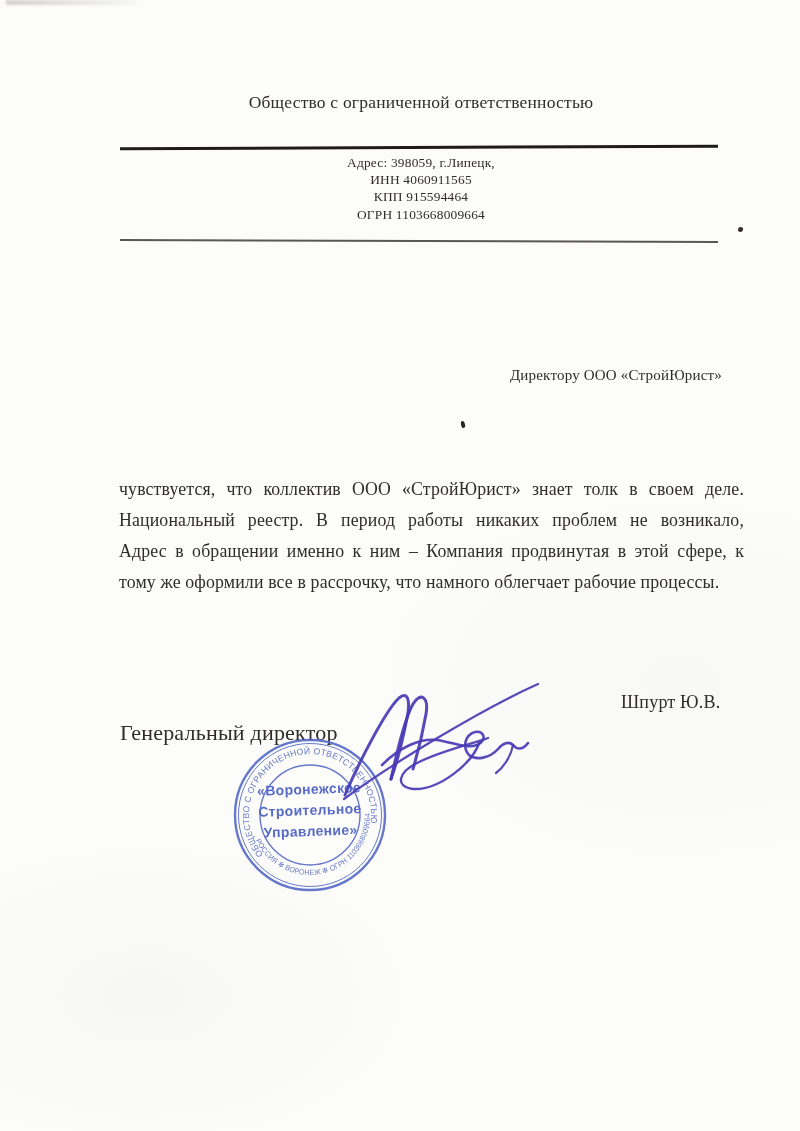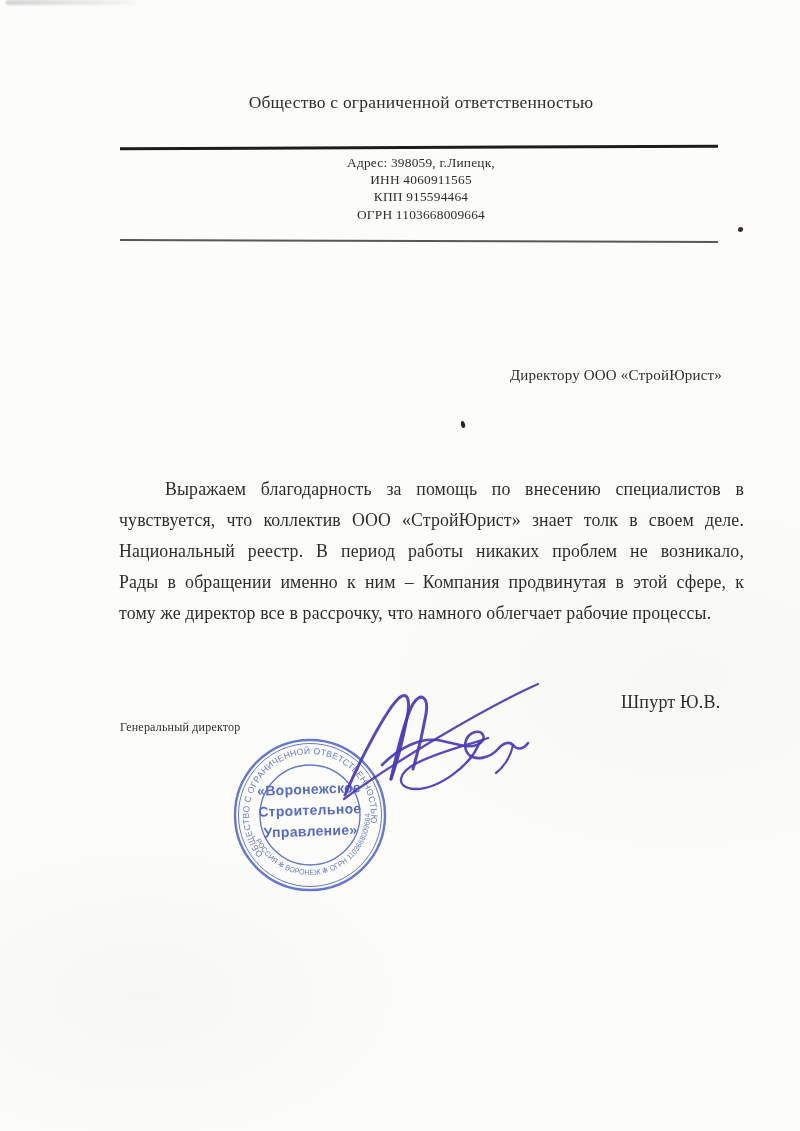--- a/index.html
+++ b/index.html
@@ -28,21 +28,21 @@
     font-size:13.4px;line-height:17.2px;letter-spacing:.2px;}
   
   .recipient{position:absolute;right:78px;top:367px;font-size:15px;letter-spacing:.2px;}
   
   .bodytext{position:absolute;left:119px;top:474px;width:625px;
     font-size:17.8px;line-height:31px;letter-spacing:.15px;}
   .bline{text-align:justify;text-align-last:justify;white-space:normal;}
   .bline.first{text-indent:46px;}
   .bline.last{text-align-last:left;}
   
-  .sig-label{position:absolute;left:120px;top:720px;font-size:12px;letter-spacing:.2px;}
+  .sig-label{position:absolute;left:120px;top:720px;font-size:22px;letter-spacing:.2px;}
   .sig-name{position:absolute;left:621px;top:692px;font-size:18px;letter-spacing:.2px;}
   
   .stamp{position:absolute;left:225px;top:730px;opacity:.88;}
   .stamp circle{stroke:#5166c6;}
   .ring{font-family:"Liberation Sans","DejaVu Sans",sans-serif;
     fill:#5568c4;font-size:8.8px;letter-spacing:.3px;}
   .ring-b{font-size:7.6px;letter-spacing:.2px;}
   .stamp-center text{font-family:"Liberation Sans","DejaVu Sans",sans-serif;
     font-weight:bold;font-size:14px;fill:#4157c0;letter-spacing:.3px;}
   
@@ -77,25 +77,24 @@
   </div>
 
   <div class="rule rule2"></div>
 
   <div class="speck speck1"></div>
   <div class="speck speck2"></div>
 
   <div class="recipient">Директору ООО «СтройЮрист»</div>
 
   <div class="bodytext">
-    <div class="bline first">Выражаем благодарность за помощь по внесению специалистов в</div>
     <div class="bline">чувствуется, что коллектив ООО «СтройЮрист» знает толк в своем деле.</div>
     <div class="bline">Национальный реестр.  В период работы никаких проблем не возникало,</div>
-    <div class="bline">Рады в обращении именно к ним – Компания продвинутая в этой сфере, к</div>
-    <div class="bline last">тому же директор все в рассрочку, что намного облегчает рабочие процессы.</div>
+    <div class="bline">Адрес в обращении именно к ним – Компания продвинутая в этой сфере, к</div>
+    <div class="bline last">тому же оформили все в рассрочку, что намного облегчает рабочие процессы.</div>
   </div>
 
   <div class="sig-label">Генеральный директор</div>
   <div class="sig-name">Шпурт Ю.В.</div>
 
   <svg class="stamp" width="170" height="170" viewBox="0 0 170 170">
     <circle cx="85" cy="85" r="75" fill="none" stroke-width="2.4"></circle>
     <circle cx="85" cy="85" r="71.5" fill="none" stroke-width="1"></circle>
     <circle cx="85" cy="85" r="50" fill="none" stroke-width="1.4"></circle>
     <defs>

